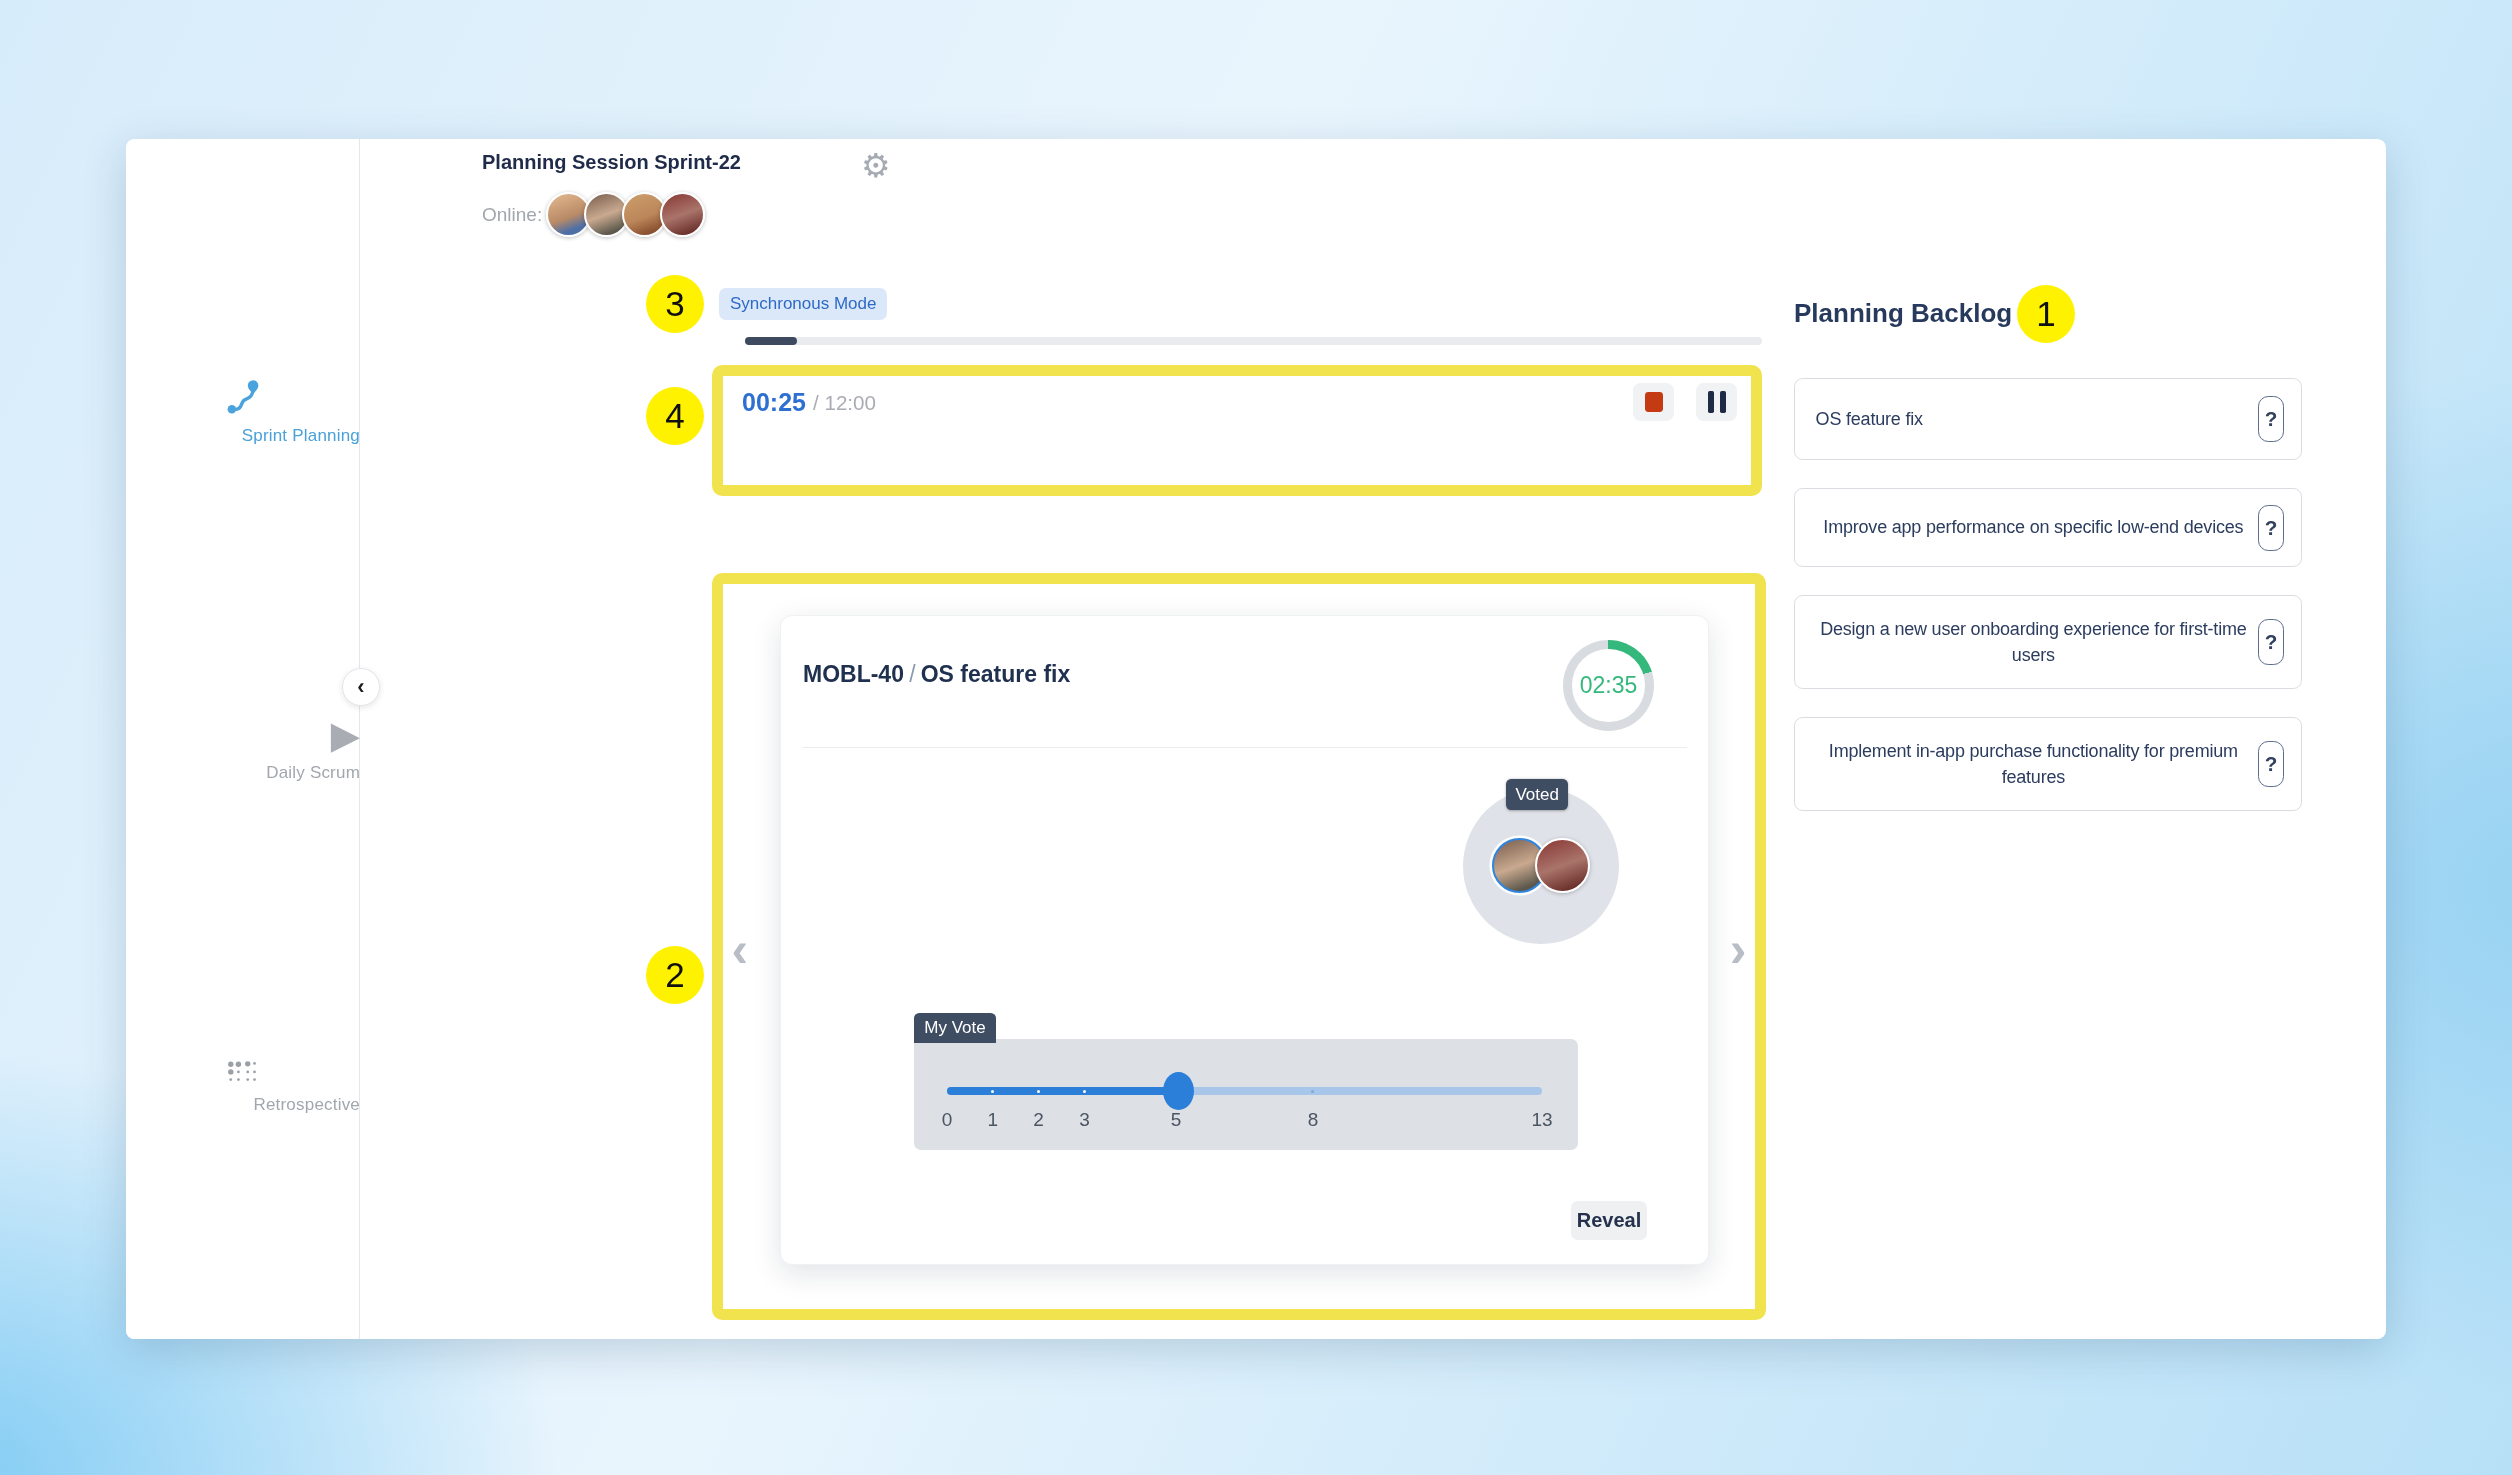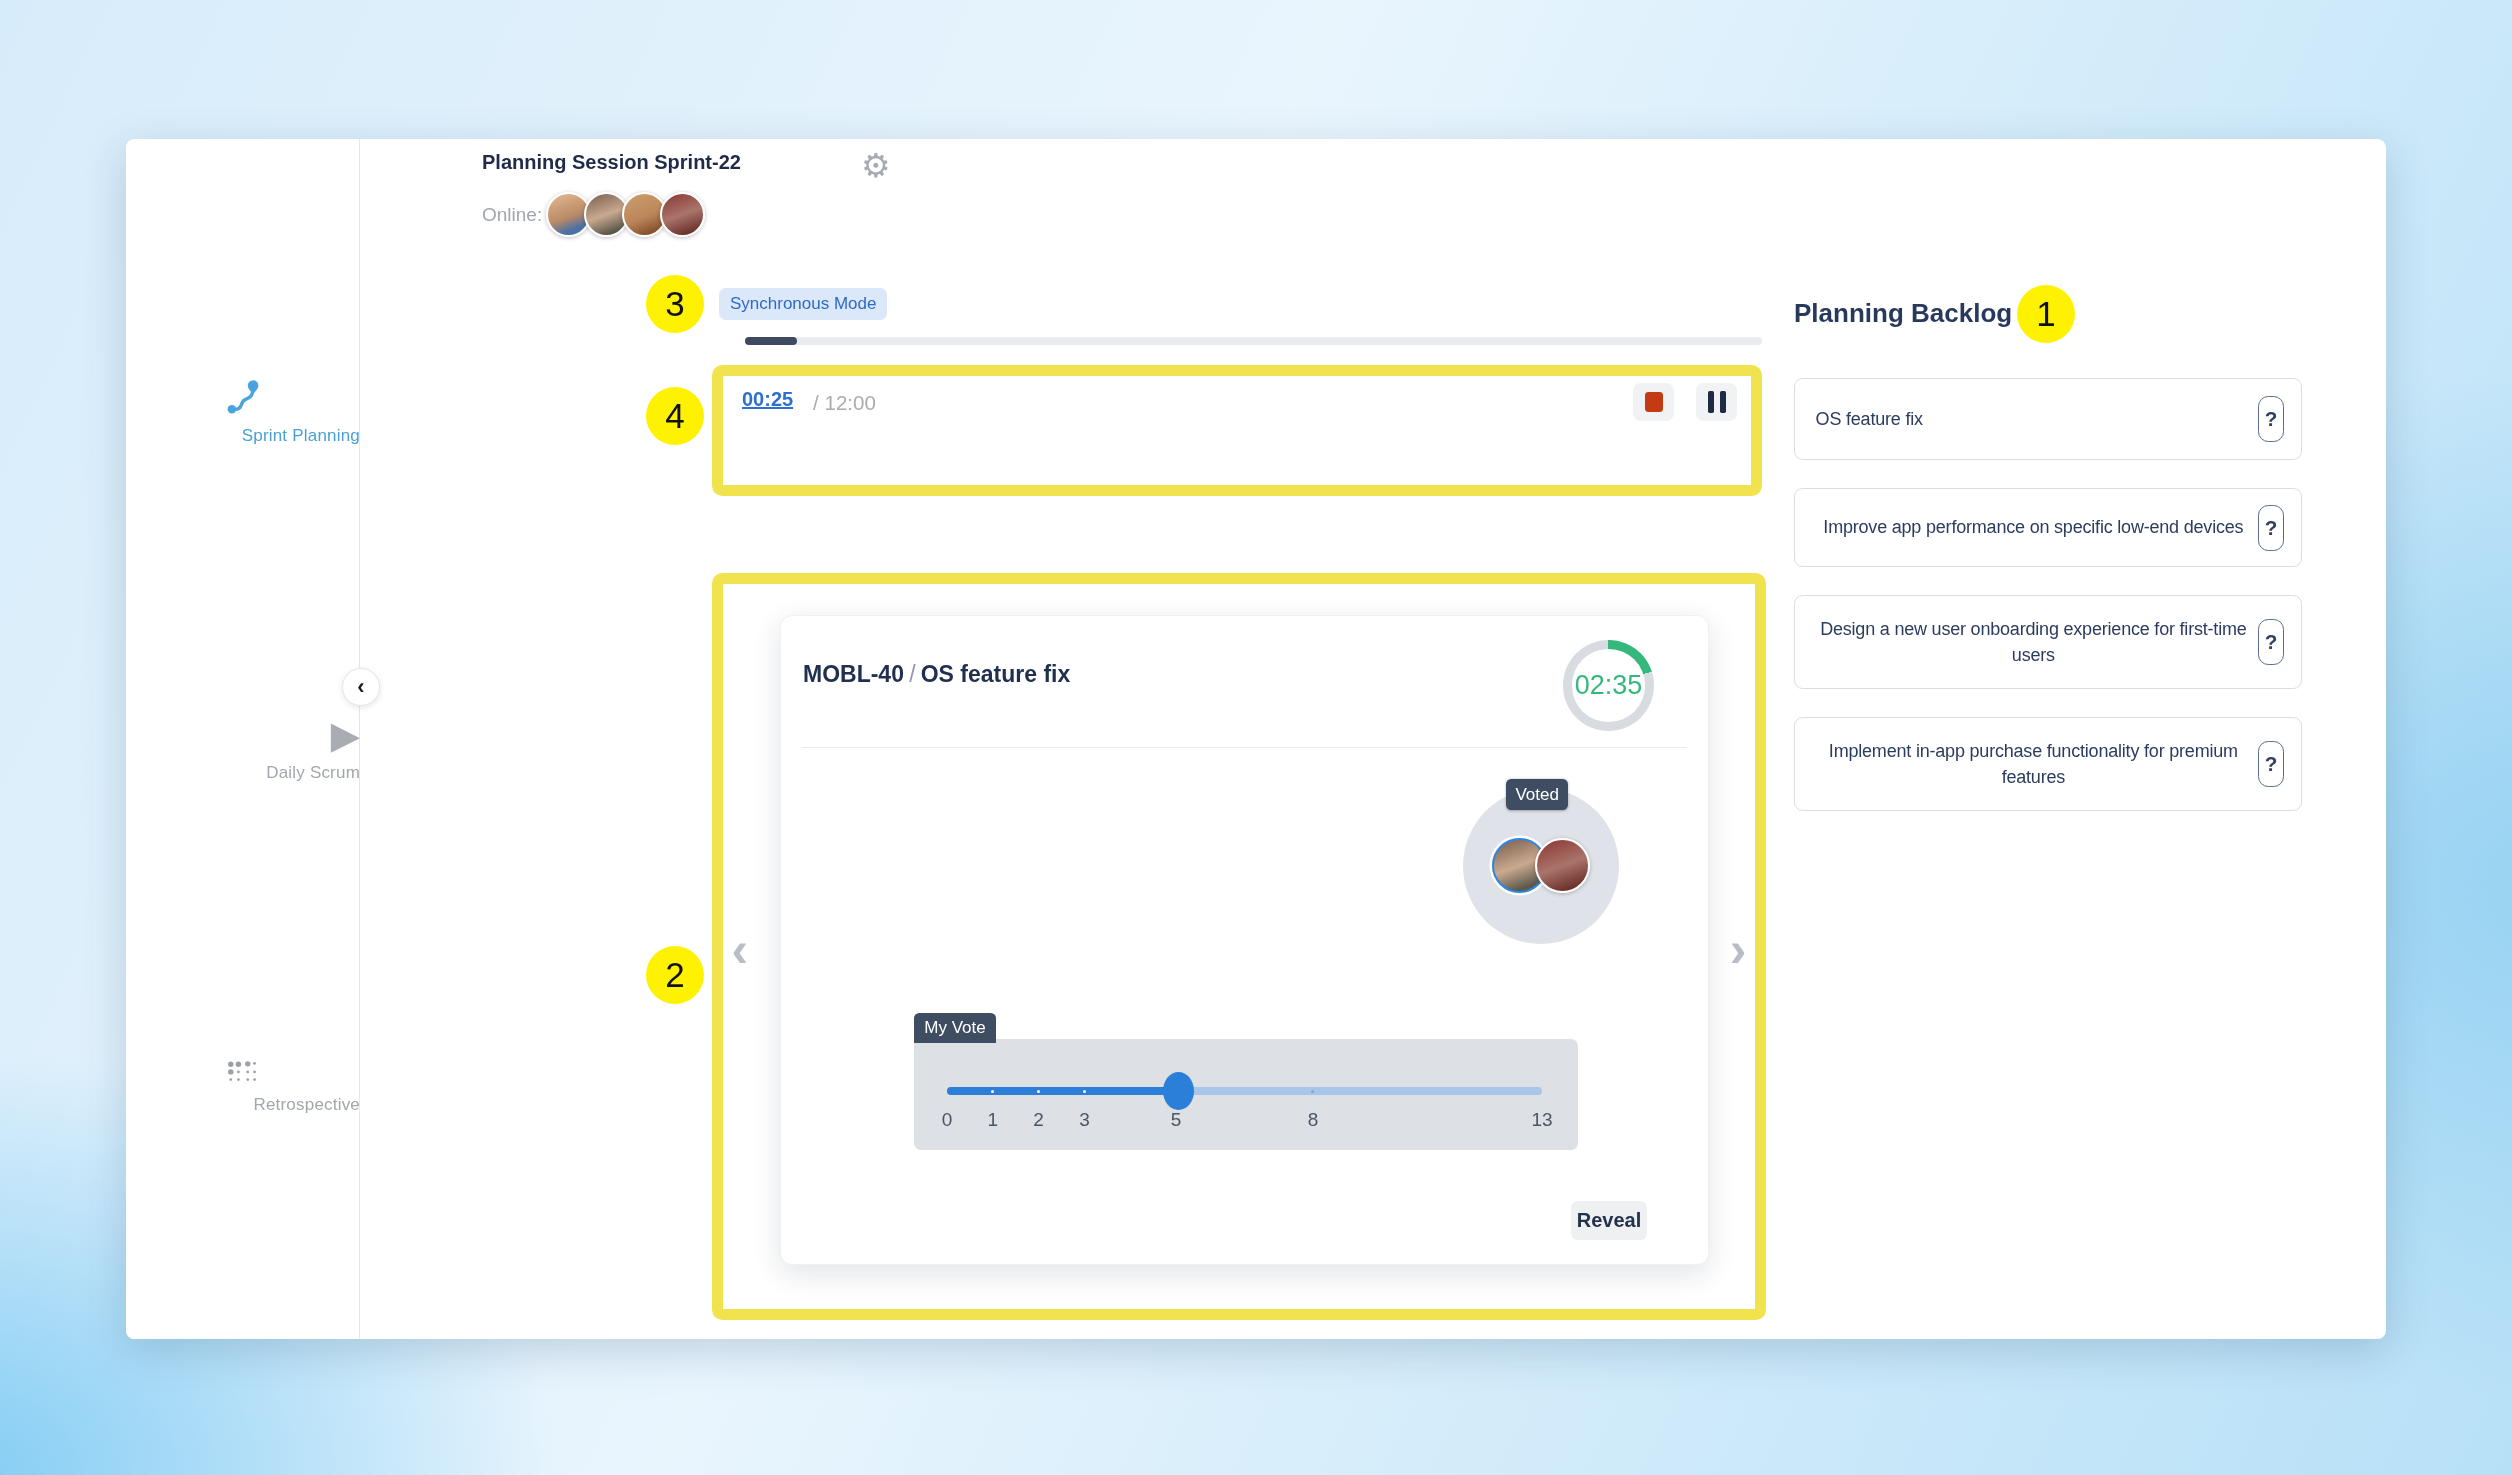--- a/index.html
+++ b/index.html
@@ -68,21 +68,21 @@
     background:#dbe8fa; color:#2e6ac5; font-size:17px;
     padding:6px 11px; border-radius:6.9px; cursor:pointer;
   }
   .progress { position:absolute; left:619px; top:198px; width:1017px; height:7.7px; background:#e9ebee; border-radius:4.3px; }
   .progress-fill { width:52px; height:7.7px; background:#3e4a5f; border-radius:4.3px; }
 
   .timer-box {
     position:absolute; left:586px; top:226px; width:1050px; height:131px;
     border:11px solid #f1e34e; border-radius:10.3px; background:#fff;
   }
-  .timer-time { position:absolute; left:19px; top:12px; font-size:20px; font-weight:700; color:#2e6fd2;text-decoration:underline; }
+  .timer-time { position:absolute; left:19px; top:12px; font-size:25px; font-weight:700; color:#2e6fd2; }
   .timer-total { position:absolute; left:90px; top:14.6px; font-size:20.6px; color:#a9adb3; }
   .tbtn {
     position:absolute; top:6.9px; width:41px; height:38px; background:#f1f2f4;
     border:none; border-radius:7.7px; display:flex; align-items:center; justify-content:center; cursor:pointer;
   }
   .tbtn-stop { right:77px; }
   .tbtn-pause { right:13.7px; }
   .stop-square { width:18px; height:20px; background:#c43a12; border-radius:3.4px; }
   .pause-bars { display:flex; gap:6px; }
   .pause-bars i { display:block; width:6px; height:22px; background:#1f2b45; border-radius:1.7px; }
@@ -106,21 +106,21 @@
   }
   .story-title { position:absolute; left:22px; top:45px; font-size:23px; font-weight:700; color:#20304f; }
   .story-sep { color:#8e99ad; font-weight:400; padding:0 5.2px; }
 
   .ring {
     position:absolute; left:782px; top:24px; width:91px; height:91px; border-radius:50%;
     background:conic-gradient(#35b87c 0 20%, #d8dbdf 20% 100%);
     display:flex; align-items:center; justify-content:center;
   }
   .ring::before { content:""; position:absolute; inset:9.4px; background:#fff; border-radius:50%; }
-  .ring-time { position:relative; font-size:27px; color:#35b87c; }
+  .ring-time { position:relative; font-size:23px; color:#35b87c; }
 
   .card-divider { position:absolute; left:20.6px; right:20.6px; top:131px; height:0.9px; background:#ececee; }
 
   .vote-group { position:absolute; width:156px; height:156px; border-radius:50%; background:#dfe2e8; }
   .grp-pending { left:46px; top:172px; }
   .grp-voted   { left:682px; top:172px; }
   .grp-badge {
     position:absolute; top:-8.6px; left:43px;
     background:#3f4d63; color:#fff; font-size:17px; padding:5.2px 9.4px; border-radius:5.2px;
     box-shadow:0 0.9px 2.6px rgba(0,0,0,.3); white-space:nowrap; z-index:2;

